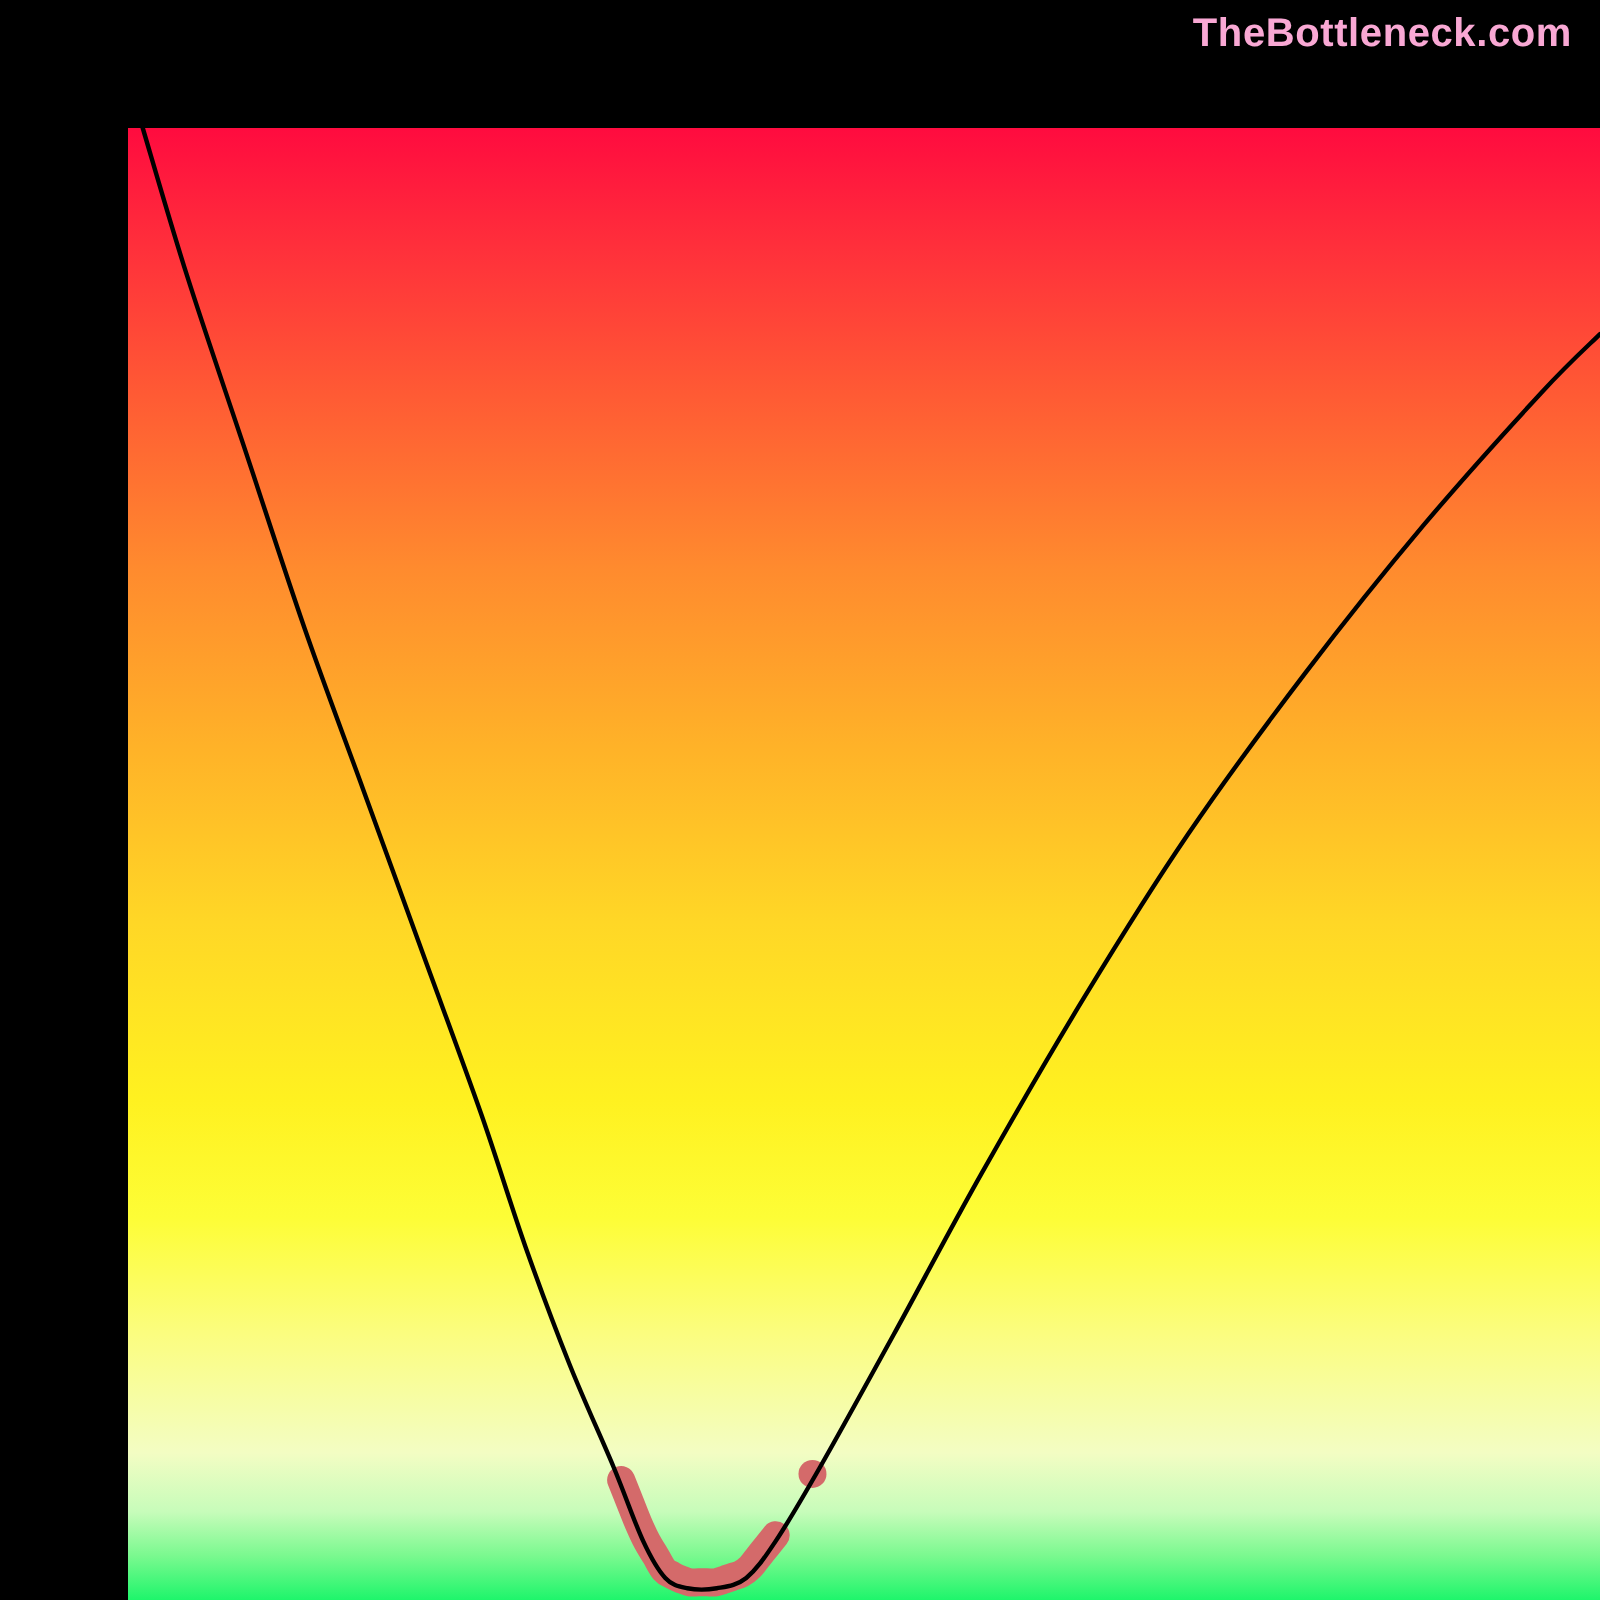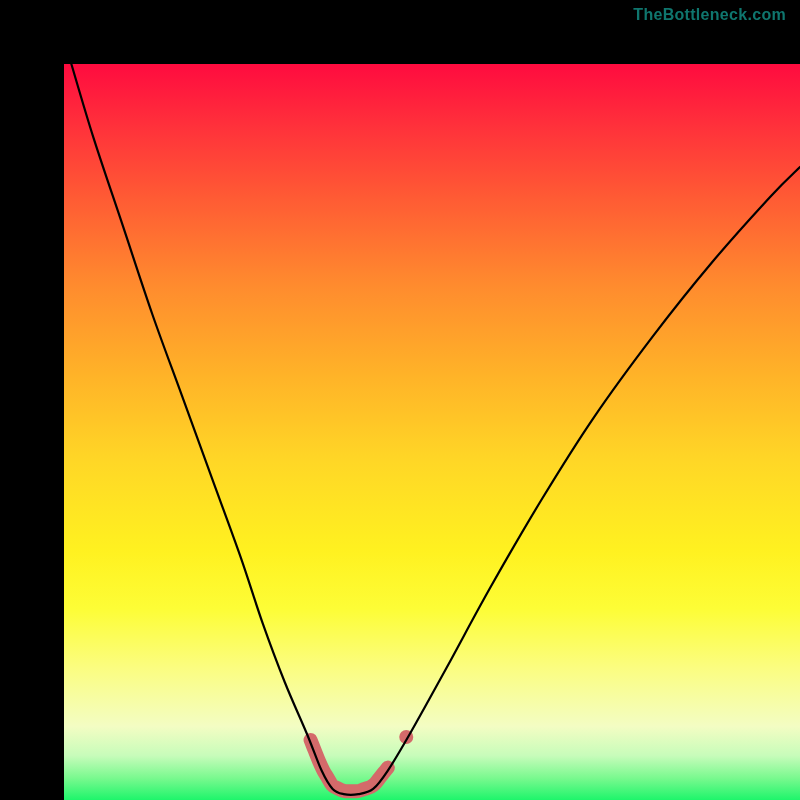--- a/index.html
+++ b/index.html
@@ -35,22 +35,22 @@
       #f3fdc3 90%,
       #c7fcba 94%,
       #7af98f 97%,
       #1ef56b 100%
     );
   }
   .watermark {
     position: absolute;
     top: 6px;
     right: 14px;
-    color: #0f766e;
-    font-size: 16px;
+    color: #f9a8d4;
+    font-size: 20px;
     font-weight: 600;
     letter-spacing: 0.3px;
     z-index: 5;
     user-select: none;
   }
   svg.curve {
     position: absolute;
     left: 32px; top: 32px;
     width: 736px; height: 736px;
     overflow: visible;

